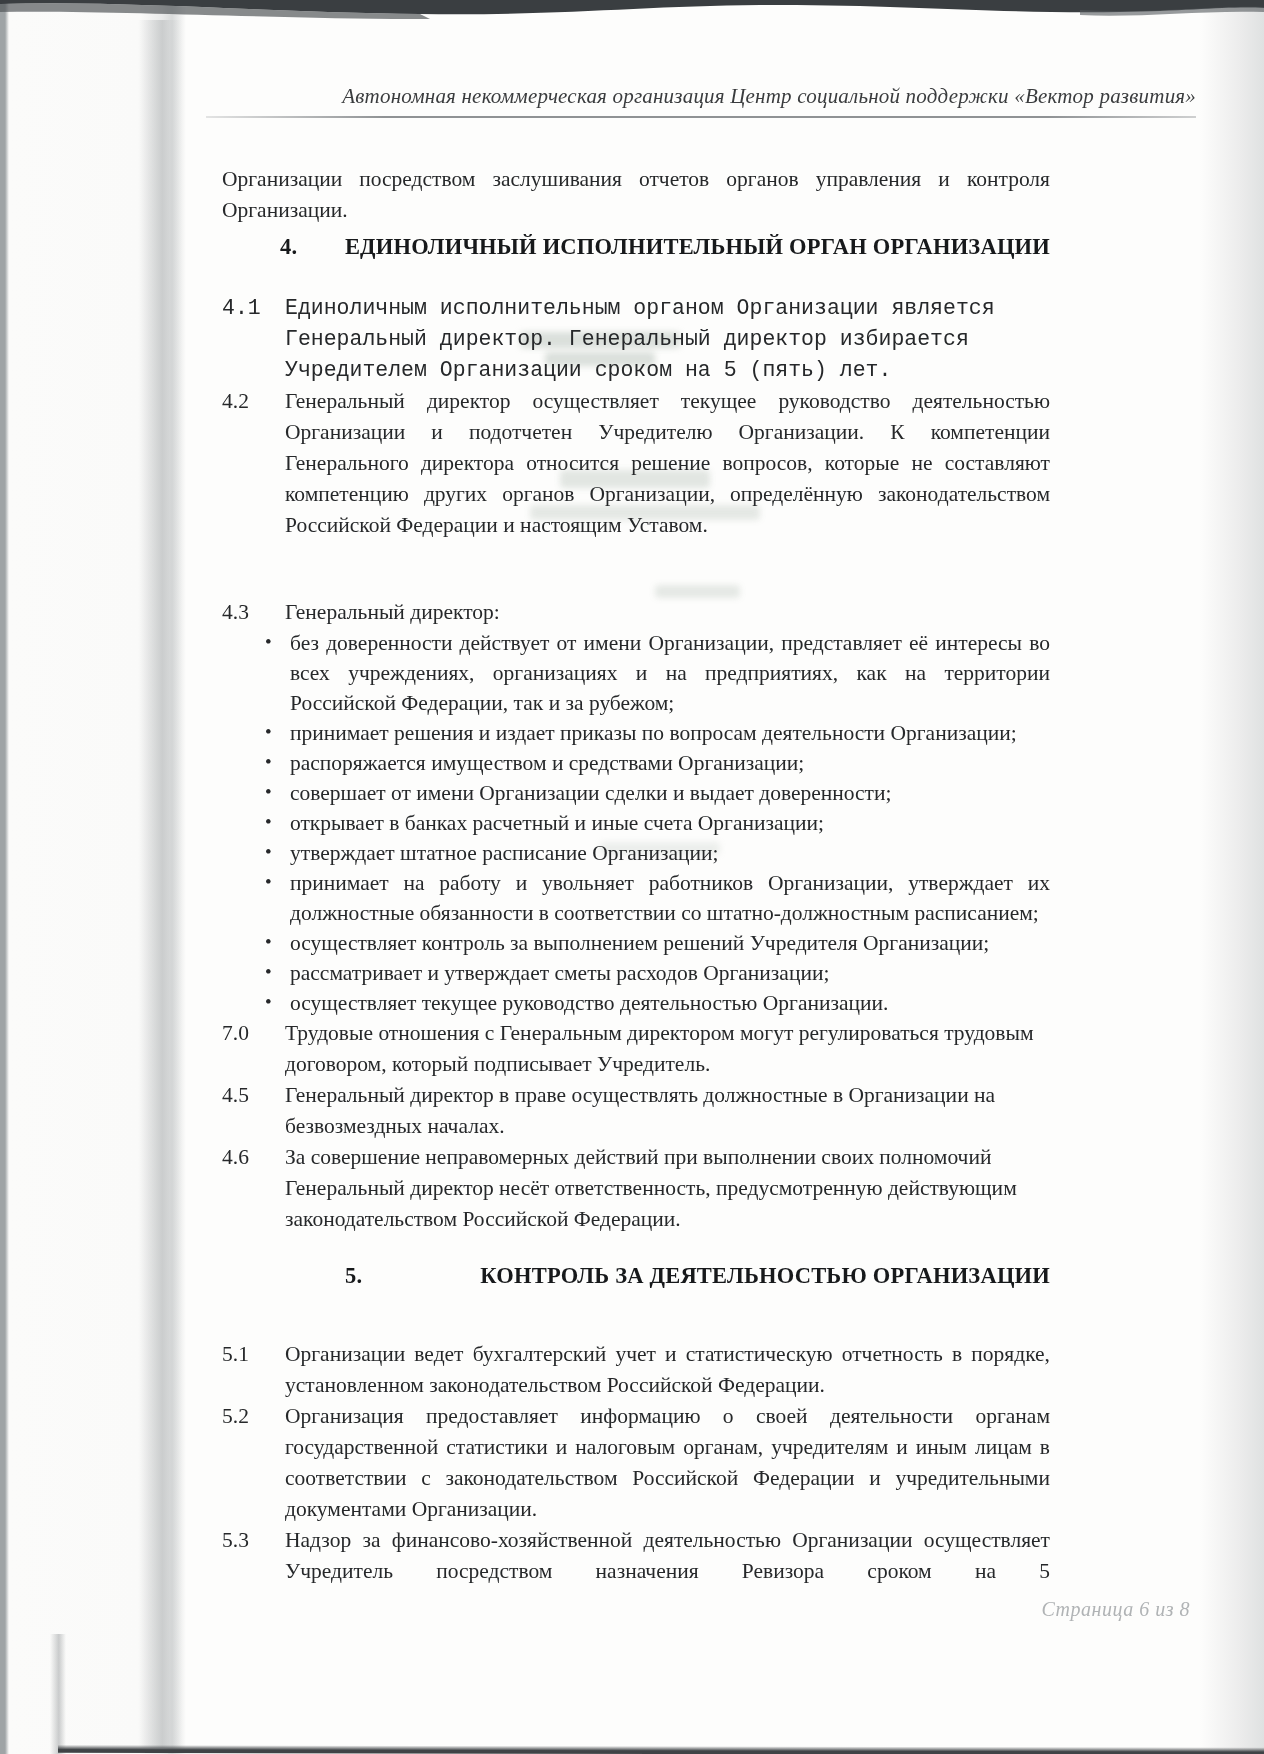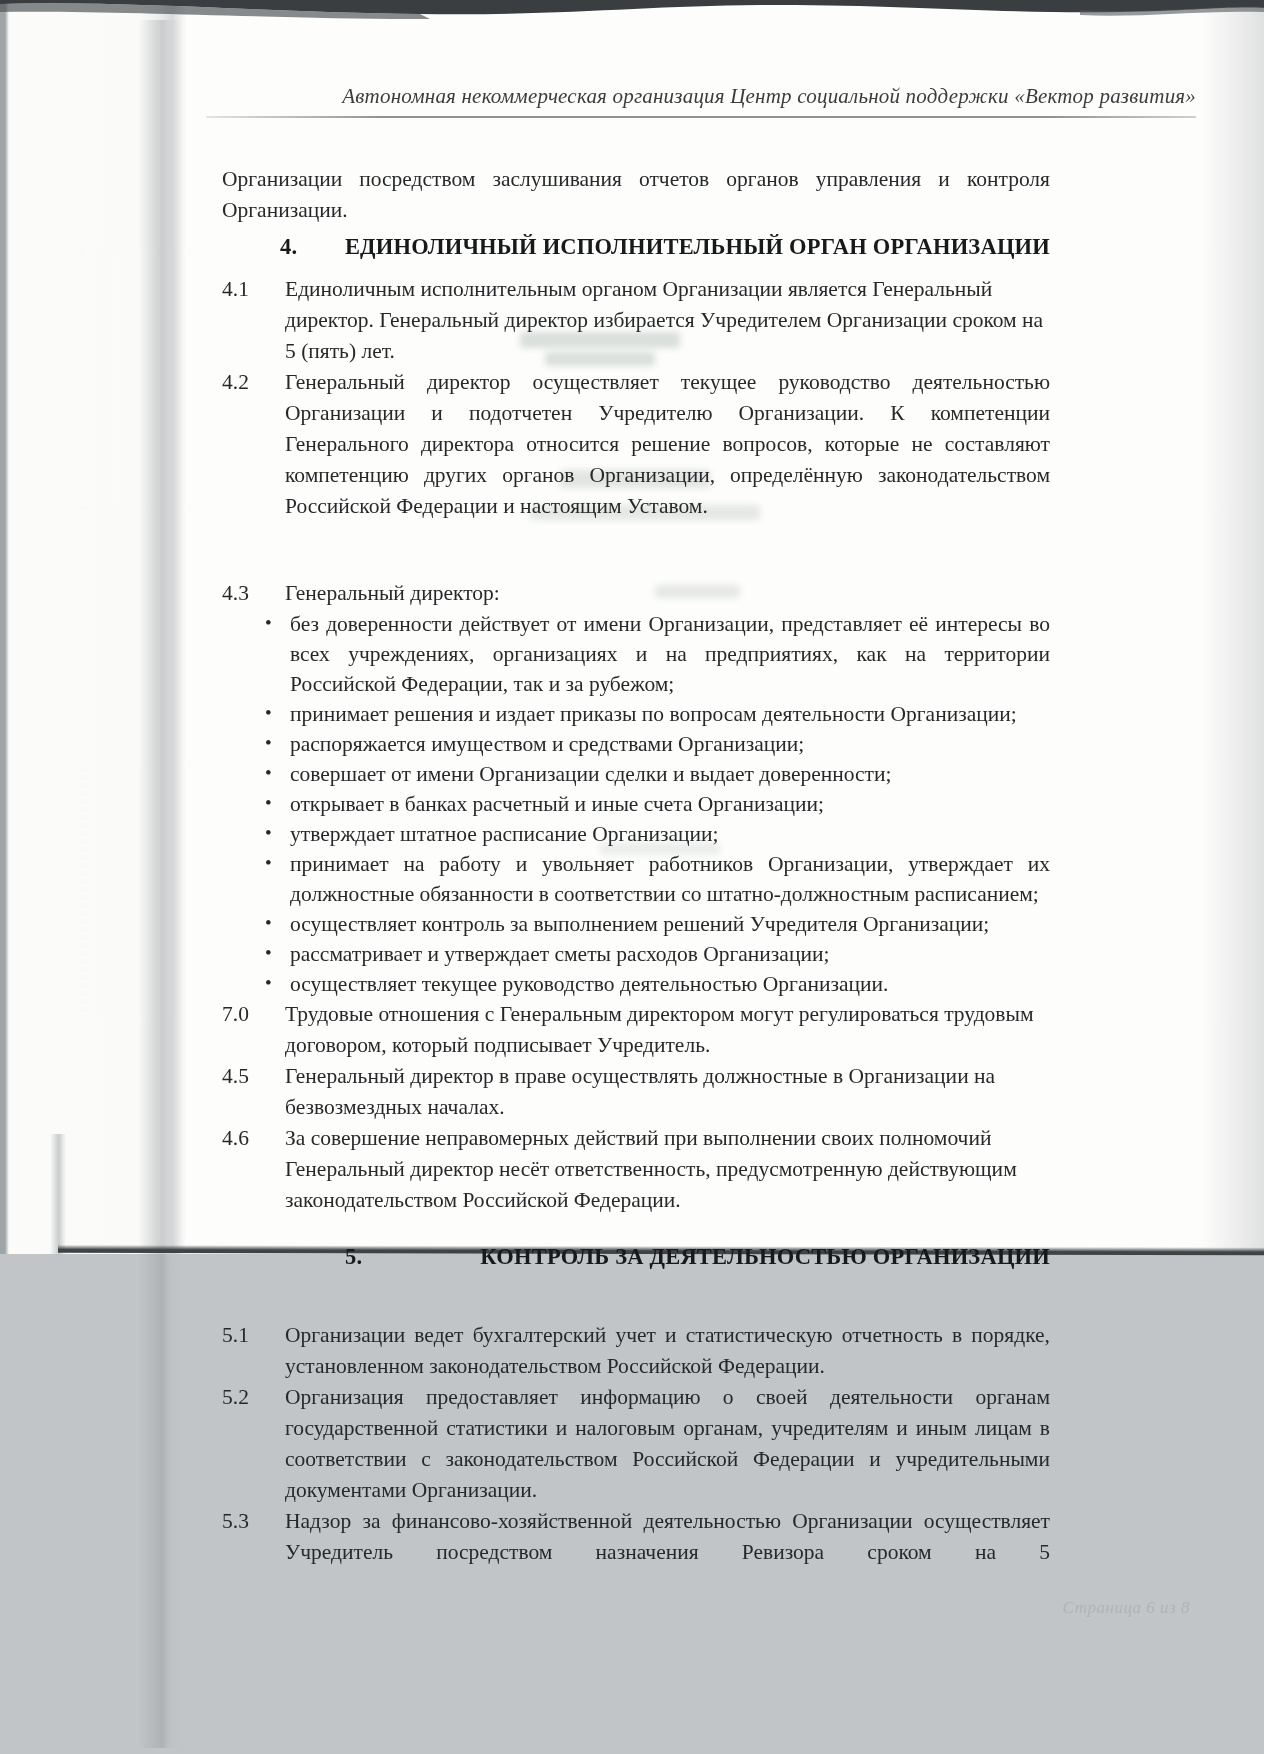--- a/index.html
+++ b/index.html
@@ -3,21 +3,21 @@
 <meta charset="utf-8">
 <style>
   html,body{margin:0;padding:0;}
   body{
     width:1264px;height:1754px;
     background:#c2c5c7;
     font-family:"Liberation Serif","DejaVu Serif",serif;
     overflow:hidden;
   }
   .scan{
-    position:relative;width:1264px;height:1254px;
+    position:relative;width:1264px;height:1754px;
     background:linear-gradient(90deg,#9fa4a6 0px,#9fa4a6 5px,#fbfbfa 9px,#fafaf9 140px,#e9eaea 162px,#d9dbdb 172px,#fdfdfc 186px,#fdfdfc 1200px,#ececec 1240px,#dfe1e1 1264px);
   }
   
   .edge-top{position:absolute;left:0;top:0;width:1264px;height:30px;}
   
   .edge-bottom{
     position:absolute;left:58px;right:0;bottom:0;height:8px;
     background:linear-gradient(180deg,rgba(70,74,77,0) 0,#3f4346 60%);
     transform:rotate(0.12deg);
   }
@@ -50,21 +50,21 @@
     display:flex;letter-spacing:.2px;
   }
   .h-num{width:64px;flex:0 0 auto;}
   .h-text{flex:1 1 auto;text-align:right;}
   .clause{position:relative;padding-left:63px;}
   .c-num{position:absolute;left:0;top:0;}
   .bullet{position:relative;padding-left:68px;line-height:30px;}
   .b-dot{position:absolute;left:43px;top:-1px;font-size:19px;}
   .footer{
     position:absolute;top:1598px;right:74px;
-    font-style:italic;font-size:17px;color:#b0b3b5;letter-spacing:.5px;
+    font-style:italic;font-size:20px;color:#b0b3b5;letter-spacing:.5px;
   }
   
   .ghost{
     position:absolute;border-radius:4px;filter:blur(3px);
     background:rgba(156,170,158,.35);
   }
   .g1{left:520px;top:332px;width:160px;height:16px;}
   .g2{left:545px;top:352px;width:110px;height:14px;}
   .g3{left:560px;top:470px;width:150px;height:18px;opacity:.8;}
   .g4{left:530px;top:505px;width:230px;height:15px;opacity:.7;}
@@ -97,21 +97,21 @@
     <span>Автономная некоммерческая организация Центр социальной поддержки «Вектор развития»</span>
   </div>
   <div class="header-rule"></div>
 
   <div class="doc-content">
       <p class="para justify">Организации посредством заслушивания отчетов органов управления и контроля Организации.</p>
       <div class="heading" style="padding-left: 58px; margin-top: 4px;">
         <span class="h-num">4.</span>
         <span class="h-text">ЕДИНОЛИЧНЫЙ ИСПОЛНИТЕЛЬНЫЙ ОРГАН ОРГАНИЗАЦИИ</span>
       </div>
-      <div class="clause" style="margin-top: 10px;">
+      <div class="clause" style="margin-top: 29px; font-family: Liberation Mono, monospace;">
         <span class="c-num">4.1</span>
         <div class="c-text">Единоличным исполнительным органом Организации является Генеральный директор. Генеральный директор избирается Учредителем Организации сроком на 5 (пять) лет.</div>
       </div>
       <div class="clause" style="">
         <span class="c-num">4.2</span>
         <div class="c-text justify">Генеральный директор осуществляет текущее руководство деятельностью Организации и подотчетен Учредителю Организации. К компетенции Генерального директора относится решение вопросов, которые не составляют компетенцию других органов Организации, определённую законодательством Российской Федерации и настоящим Уставом.</div>
       </div>
       <div class="clause" style="margin-top: 56px;">
         <span class="c-num">4.3</span>
         <div class="c-text">Генеральный директор:</div>

